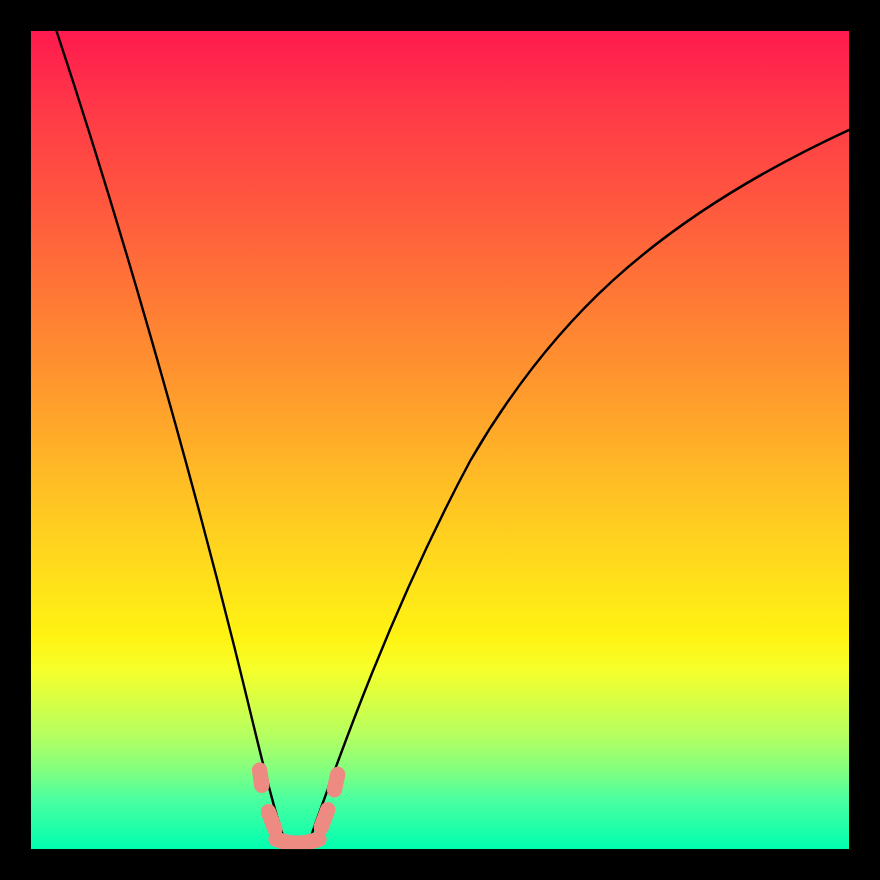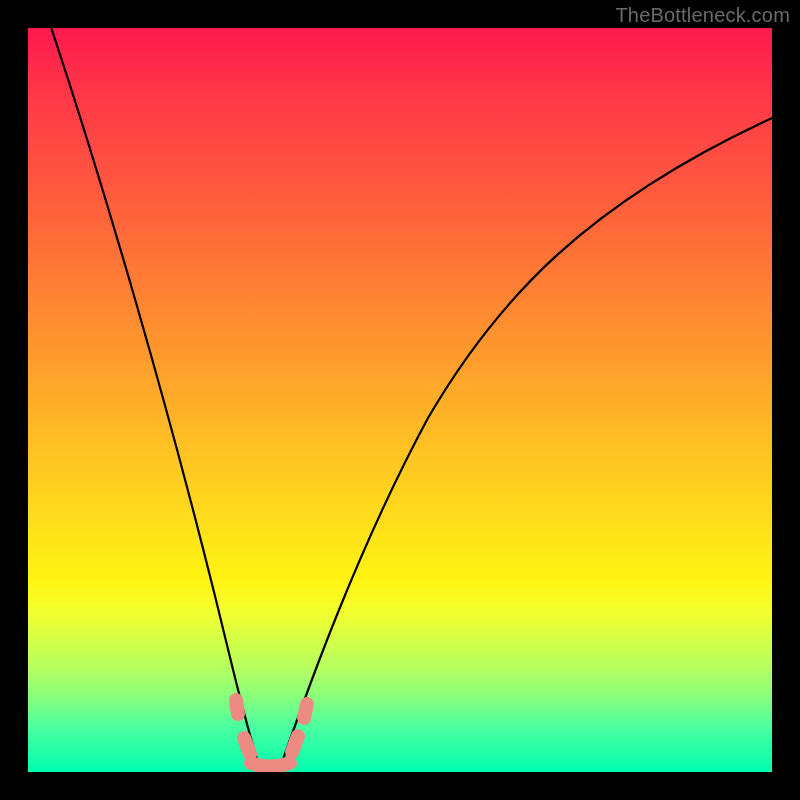--- a/index.html
+++ b/index.html
@@ -91,14 +91,13 @@
 
       <path class="curve" d="M 232 740 Q 242 744, 252 740"></path>
 
       <path class="marker" d="M 208 672 L 210 686"></path>
       <path class="marker" d="M 216 710 L 222 726"></path>
       <path class="marker" d="M 223 735 Q 242 742, 262 735"></path>
       <path class="marker" d="M 264 724 L 270 708"></path>
       <path class="marker" d="M 276 690 L 279 676"></path>
     </svg>
   </div>
-  <div class="watermark">TheBottleneck.com</div>
 </div>
 
 </body></html>

